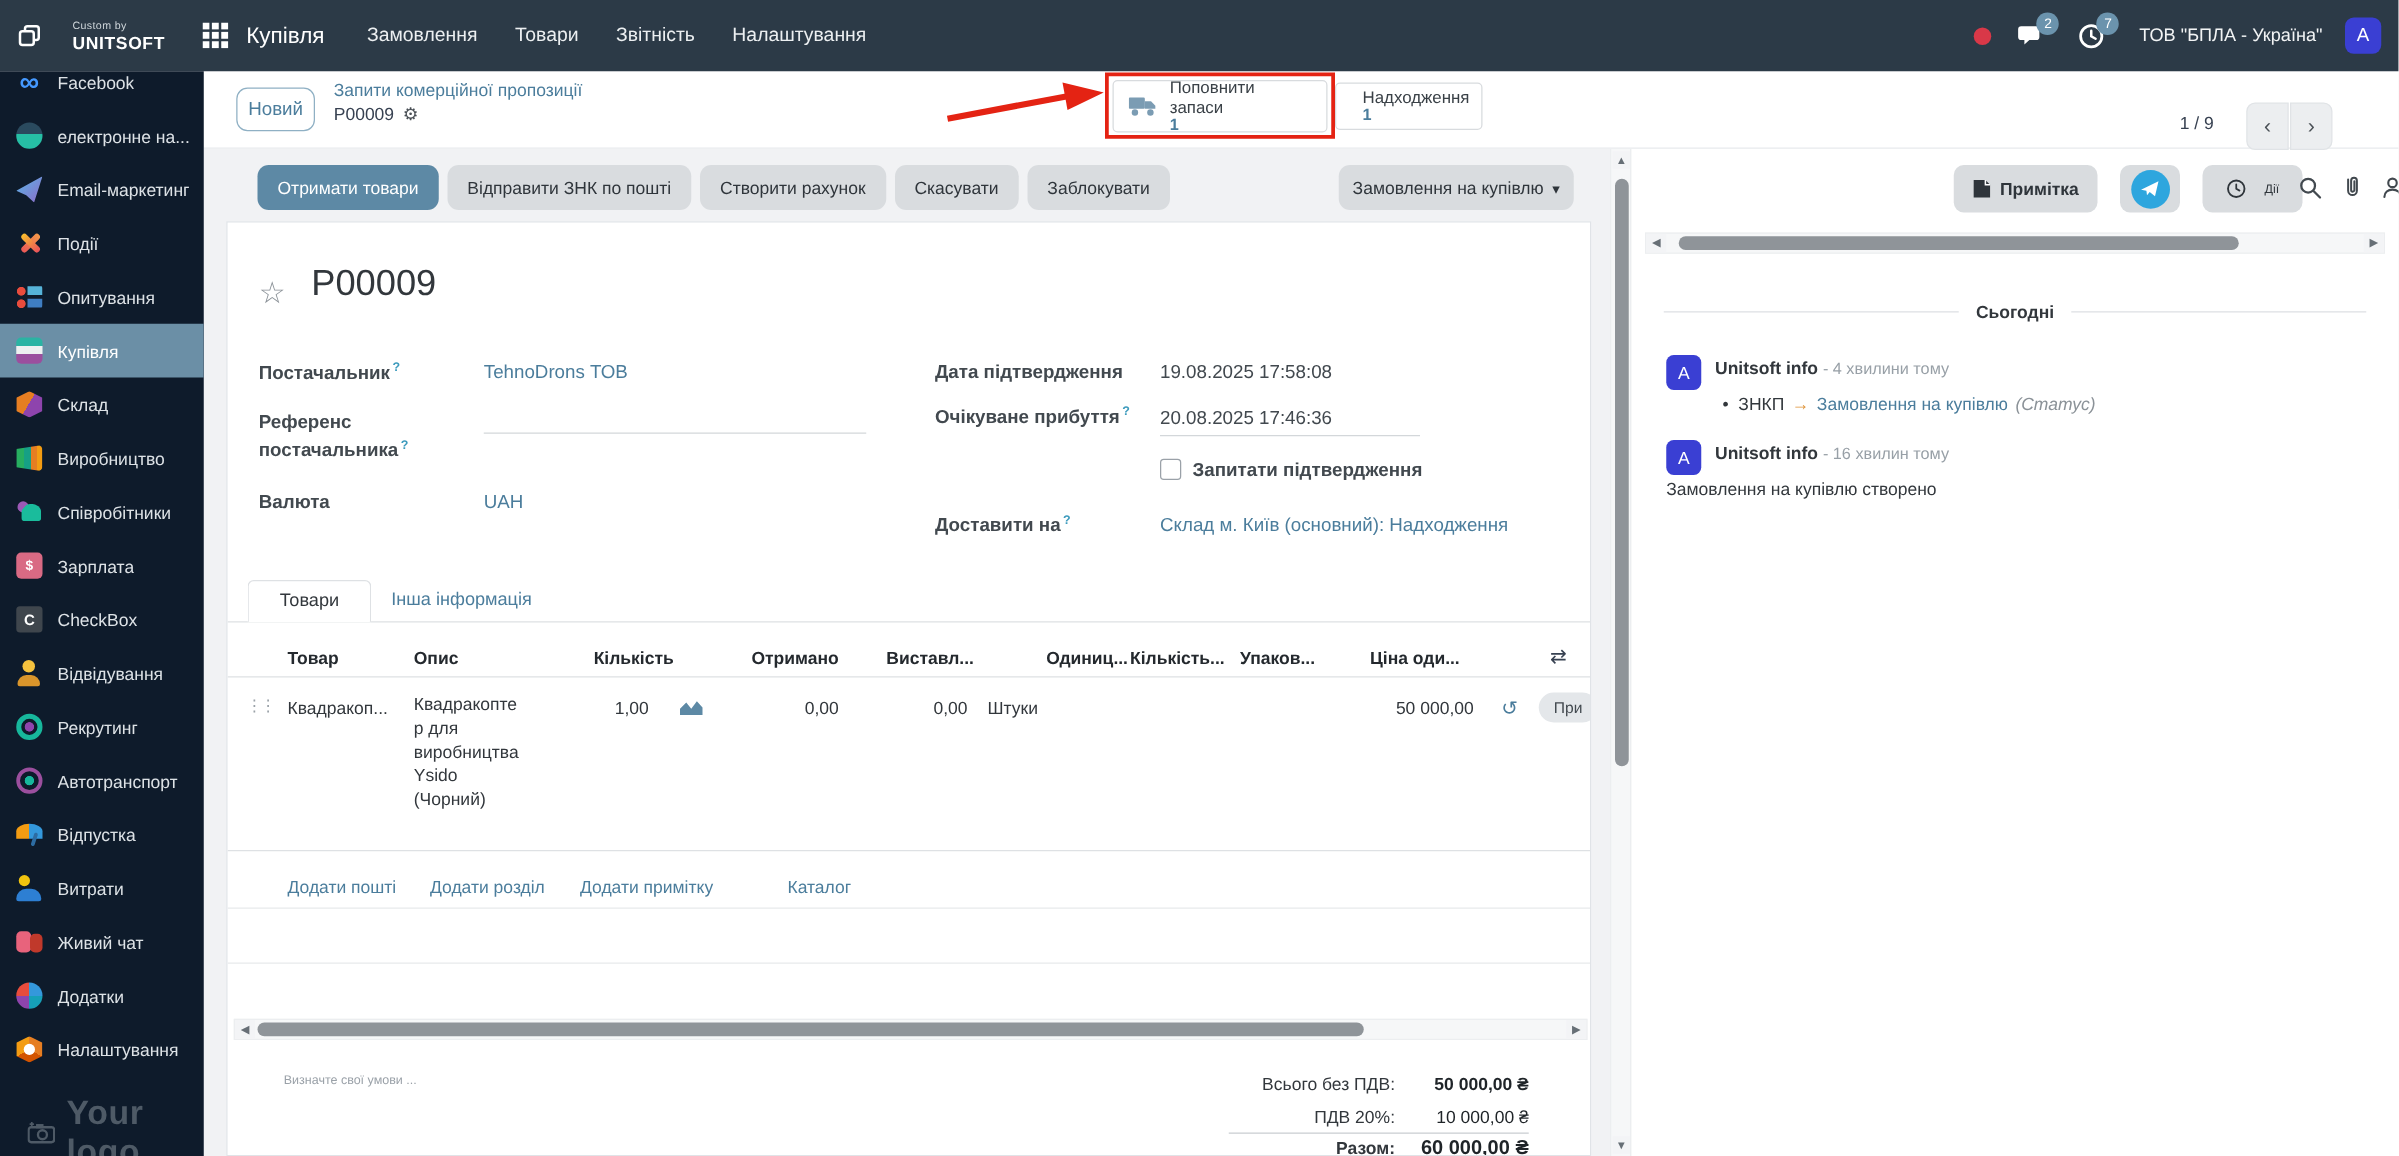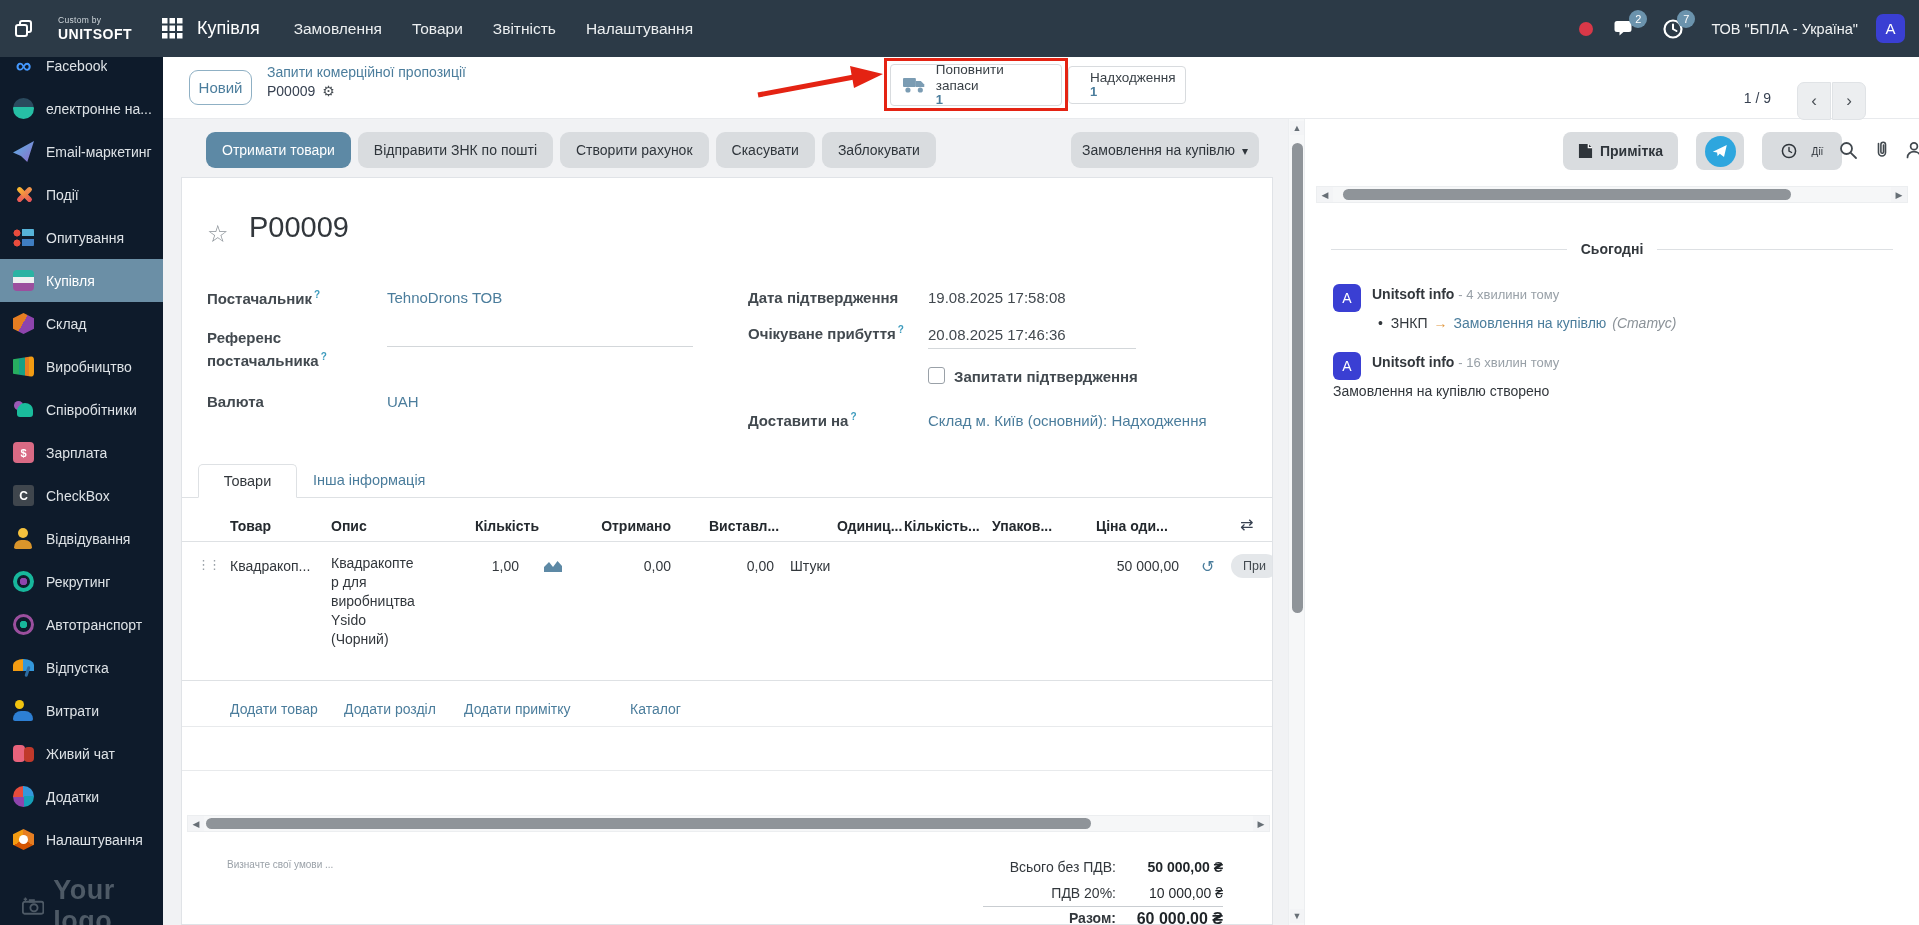--- a/index.html
+++ b/index.html
@@ -415,21 +415,21 @@
       <path d="M1 14V9l5-5 4 5 4.5-6 4.5 5v6z" fill="#5d89a5"></path>
     </svg>
     <div class="td" style="right:601px;top:380px;">0,00</div>
     <div class="td" style="right:498px;top:380px;">0,00</div>
     <div class="td" style="left:608px;top:380px;">Штуки</div>
     <div class="td" style="right:93px;top:380px;">50 000,00</div>
     <span class="g-hist"></span>
     <div class="pill">При</div>
     <div class="sheet-line" style="top:502px;"></div>
 
-    <span class="tlink" style="left:48px;top:523px;">Додати товар</span>
+    <span class="tlink" style="left:48px;top:523px;">Додати пошті</span>
     <span class="tlink" style="left:162px;top:523px;">Додати розділ</span>
     <span class="tlink" style="left:282px;top:523px;">Додати примітку</span>
     <span class="tlink" style="left:448px;top:523px;">Каталог</span>
     <div class="sheet-line" style="top:548px;border-color:#e8eaec;"></div>
     <div class="sheet-line" style="top:592px;border-color:#e8eaec;"></div>
 
     <div class="hsb-track" style="left:5px;top:637px;width:1083px;height:17px;">
       <div class="sb-arrow" style="left:0;top:0;width:16px;height:15px;">◀</div>
       <div class="sb-arrow" style="right:0;top:0;width:16px;height:15px;">▶</div>
       <div class="sb-thumb" style="left:18px;top:2px;width:885px;height:11px;"></div>

